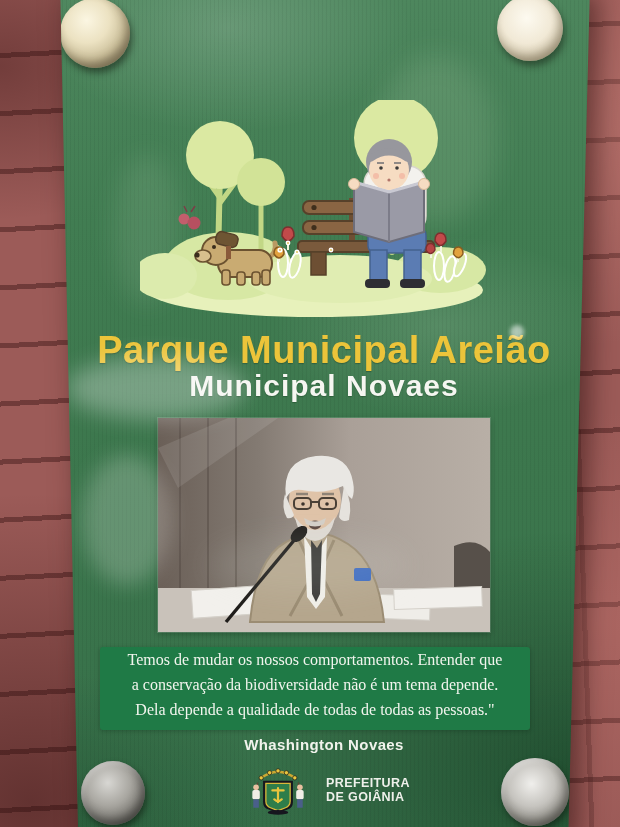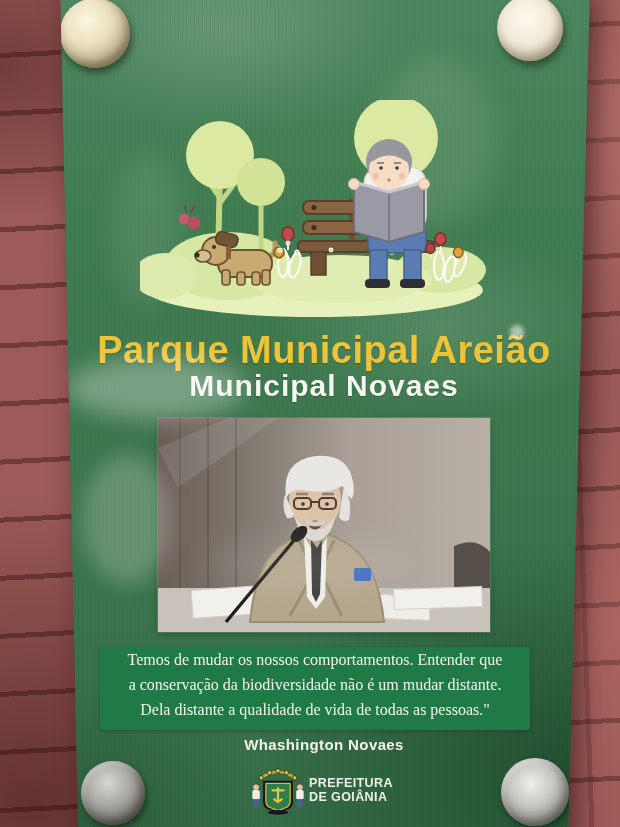--- a/index.html
+++ b/index.html
@@ -60,21 +60,21 @@
     position:absolute;left:42px;top:662px;width:430px;height:83px;border-radius:3px;
     background:var(--quote-box-green,#1f7a46);
     display:flex;flex-direction:column;text-align:center;
     font-family:"Liberation Serif",serif;color:#f2f5ee;font-size:16px;line-height:25px;
     box-shadow:0 1px 4px rgba(0,25,10,.25);
   }
   
   .attribution{position:absolute;left:0;right:0;top:751px;text-align:center;
     font-weight:bold;font-size:15px;letter-spacing:.4px;color:#f1f3ec;}
   
-  .logo{position:absolute;left:192px;top:780px;display:flex;align-items:center;gap:3px;}
+  .logo{position:absolute;left:192px;top:780px;display:flex;align-items:center;gap:20px;}
   .logo-text{font-weight:bold;font-size:12.5px;line-height:14px;letter-spacing:.4px;color:#eef0ea;}
   
   .standoff{position:absolute;border-radius:50%;}
   .standoff.tl{left:2px;top:13px;width:70px;height:70px;
     background:radial-gradient(circle at 38% 32%, #fbf6e2 0%, #ece2c2 35%, #c9bd98 62%, #978c6c 85%, #6b6248 100%);
     box-shadow:2px 5px 7px rgba(20,30,18,.55), inset -4px -6px 9px rgba(70,60,40,.45);}
   .standoff.tr{left:439px;top:10px;width:66px;height:66px;
     background:radial-gradient(circle at 45% 35%, #fdfaf0 0%, #f1e9d6 45%, #cfc4a8 75%, #8f8468 100%);
     box-shadow:2px 5px 7px rgba(20,30,18,.5), inset -3px -5px 8px rgba(80,70,50,.4);}
   .standoff.bl{left:23px;top:776px;width:64px;height:64px;
@@ -258,22 +258,22 @@
         <g>
           <path d="M68 204 L138 120" stroke="#1f1d1b" stroke-width="3.4"></path>
           <ellipse cx="141" cy="116" rx="10" ry="6" fill="#242220" transform="rotate(-42 141 116)"></ellipse>
         </g>
         <path d="M0 30 L70 0 L120 0 L20 70 z" fill="#ffffff" opacity=".10"></path>
       </svg>
     </div>
 
     <div class="quote-box">
       <div>Temos de mudar os nossos comportamentos. Entender que</div>
-      <div>a conservação da biodiversidade não é um mudar distante.</div>
-      <div>Dela distante a qualidade de vida de todas as pessoas."</div>
+      <div>a conservação da biodiversidade não é um tema depende.</div>
+      <div>Dela depende a qualidade de todas de todas as pessoas."</div>
     </div>
 
     <div class="attribution">Whashington Novaes</div>
 
     <div class="logo">
       <svg width="56" height="50" viewBox="0 0 60 52" role="img">
         <path d="M11 14 Q30 -1 49 14" stroke="#caa832" stroke-width="2.6" fill="none"></path>
         <g fill="#e8c43d" stroke="#23231c" stroke-width=".8">
           <circle cx="12" cy="13" r="2.3"></circle>
             <circle cx="21" cy="7.5" r="2.3"></circle>

